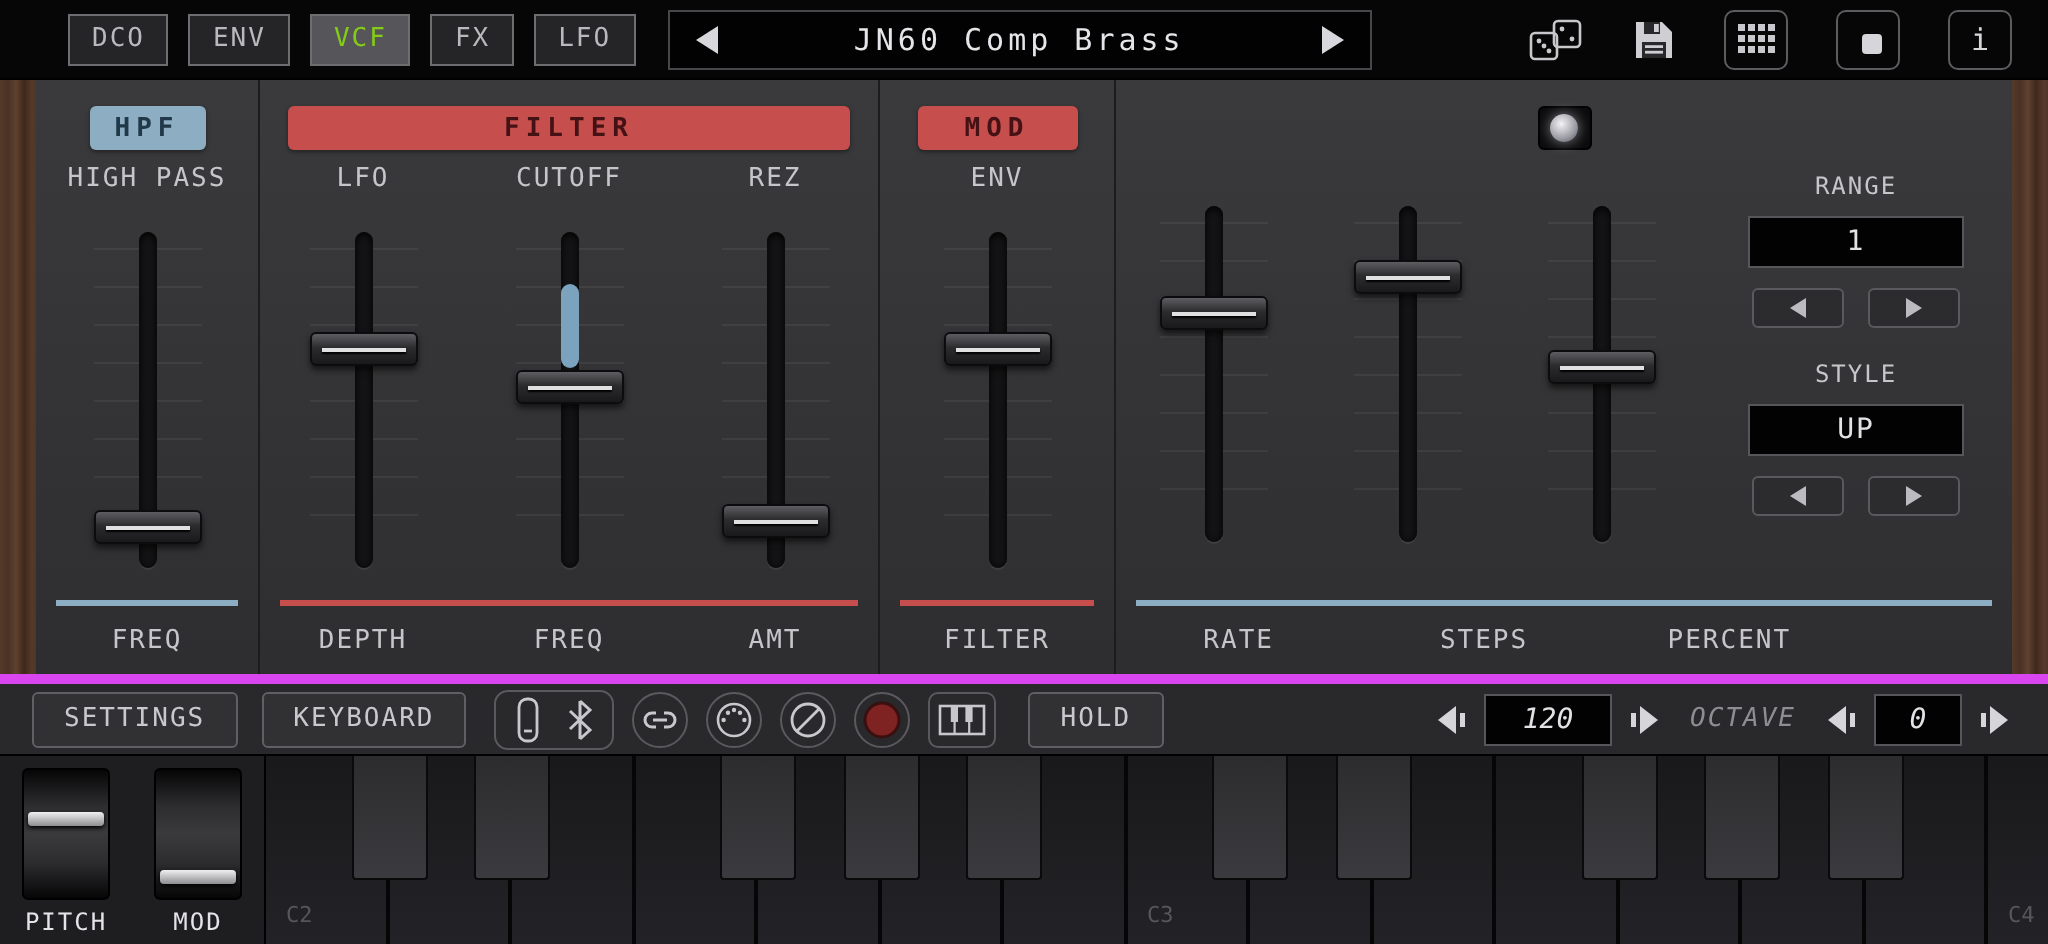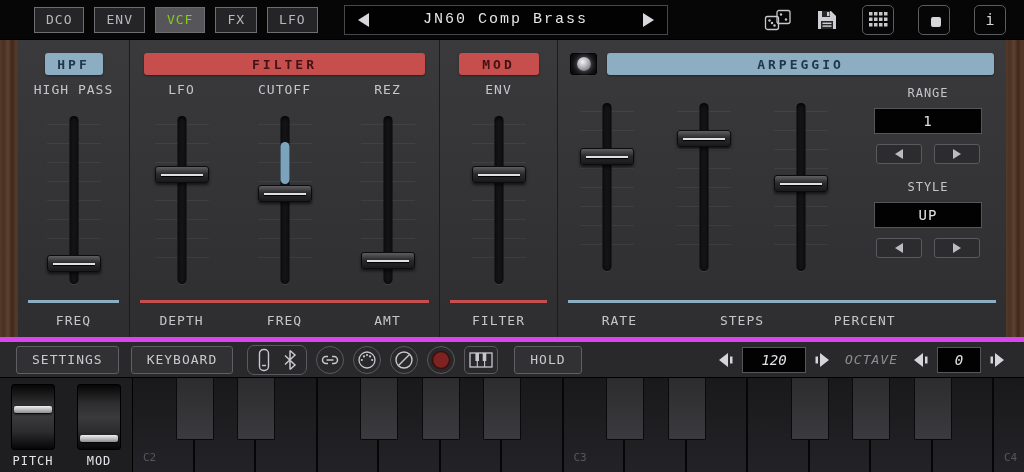--- a/index.html
+++ b/index.html
@@ -6,22 +6,22 @@
   html,body { background:#000; }
   body { width:1024px; height:472px; font-family:"DejaVu Sans Mono", monospace; overflow:hidden; }
   .app { position:relative; width:1024px; height:472px; background:#111; overflow:hidden; }
 
   
   .topbar { height:40px; background:#060607; display:flex; align-items:center; border-bottom:1px solid #000; }
   .tabs { display:flex; gap:10px; margin-left:34px; }
   .tab { height:26px; padding:0 11px; background:#252527; border:1px solid #6e6e72; color:#b9b9bd;
          font-size:13px; letter-spacing:1px; display:flex; align-items:center; cursor:default; }
   .tab.active { background:#56565a; color:#84cc16; }
-  .preset { margin-left:26px; width:324px; height:30px; background:#020203; border:1px solid #47474b;
-            display:flex; align-items:center; justify-content:space-between; padding:0 13px;font-family:Liberation Mono, monospace; }
+  .preset { margin-left:16px; width:352px; height:30px; background:#020203; border:1px solid #47474b;
+            display:flex; align-items:center; justify-content:space-between; padding:0 13px; }
   .preset-name { color:#e6e6ea; font-size:15px; letter-spacing:2px; white-space:nowrap; }
   .tri-l { width:0; height:0; border-top:7px solid transparent; border-bottom:7px solid transparent; border-right:11px solid #d8d8dc; }
   .tri-r { width:0; height:0; border-top:7px solid transparent; border-bottom:7px solid transparent; border-left:11px solid #d8d8dc; }
   .topicons { display:flex; align-items:center; margin-left:auto; margin-right:18px; gap:24px; }
   .iconbox { width:32px; height:30px; border:1px solid #5c5c60; border-radius:5px;
              display:flex; align-items:center; justify-content:center; color:#d6d6da; font-size:15px; }
   .pad-glyph { width:10px; height:10px; border-radius:2px; background:#d6d6da; margin-top:4px; margin-left:4px; }
 
   
   .main { position:relative; height:297px; display:flex; }
@@ -283,21 +283,20 @@
         <div class="labels-row bottom-labels">
           <div class="cell">FILTER</div>
         </div>
       </section>
 
       <section class="sec sec-arp">
         <div class="sec-head arp-head">
           <div class="led">
             <div class="led-dot"></div>
           </div>
-          <div class="pill blue">ARPEGGIO</div>
         </div>
         <div class="arp-body">
           <div class="arp-left">
             <div class="sliders-row">
               <div class="cell">
                 <div class="slider">
                   <div class="ticks"></div>
                   <div class="track"></div>
                   <div class="handle" style="top: 45.3px;"></div>
                 </div>

